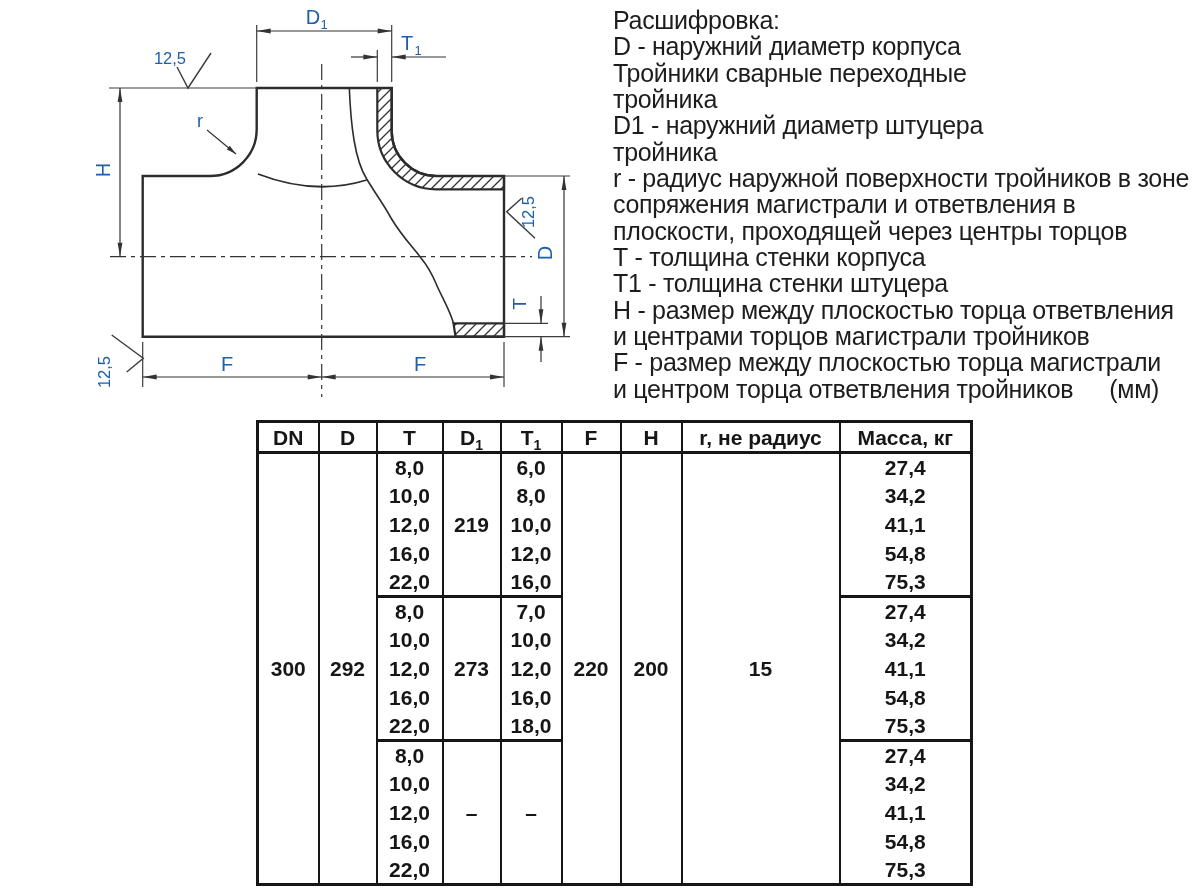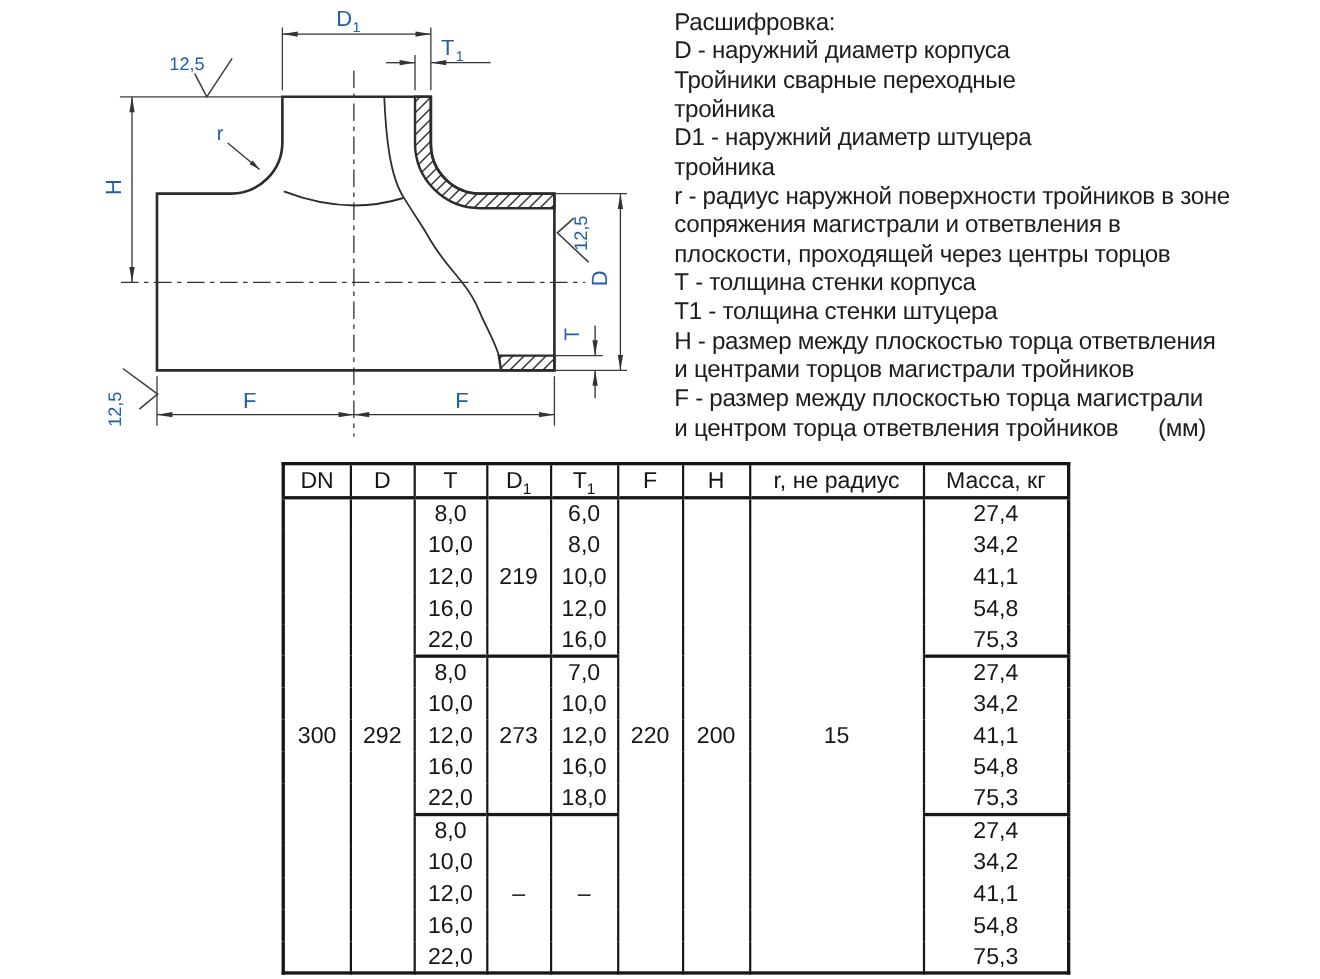--- a/index.html
+++ b/index.html
@@ -6,35 +6,35 @@
   body { background:#ffffff; }
   .page {
     position:relative; width:1200px; height:890px; background:#ffffff;
     font-family:"Liberation Sans", sans-serif; overflow:hidden;
   }
   
   .drawing-wrap { position:absolute; left:0; top:0; width:600px; height:420px; }
   
   .legend {
     position:absolute; left:613px; top:7px; width:587px;
-    font-size:22px; line-height:26.35px; color:#1d1d1d;
+    font-size:25px; line-height:26.35px; color:#1d1d1d;
     letter-spacing:-0.3px; white-space:nowrap;
   }
   .legend .mm { margin-left:36px;margin-top:12px; }
   
   table.spec {
     position:absolute; left:256px; top:420px; width:714px;
     border-collapse:collapse; table-layout:fixed;
     font-size:21px; color:#161616; text-align:center;
     border:3px solid #161616;
   }
   table.spec th, table.spec td {
     border-right:2px solid #161616;
     padding:0; text-align:center; vertical-align:middle;
-    font-weight:400; line-height:1;
+    font-weight:700; line-height:1;
   }
   table.spec th:last-child, table.spec td:last-child { border-right:none; }
   table.spec thead tr { height:31px; }
   table.spec thead th { border-bottom:3px solid #161616; }
   table.spec tbody tr { height:28.8px; }
   table.spec .sep { border-bottom:3px solid #161616; }
   table.spec sub { font-size:14px; line-height:0; }
 </style>
 </head>
 <body>

